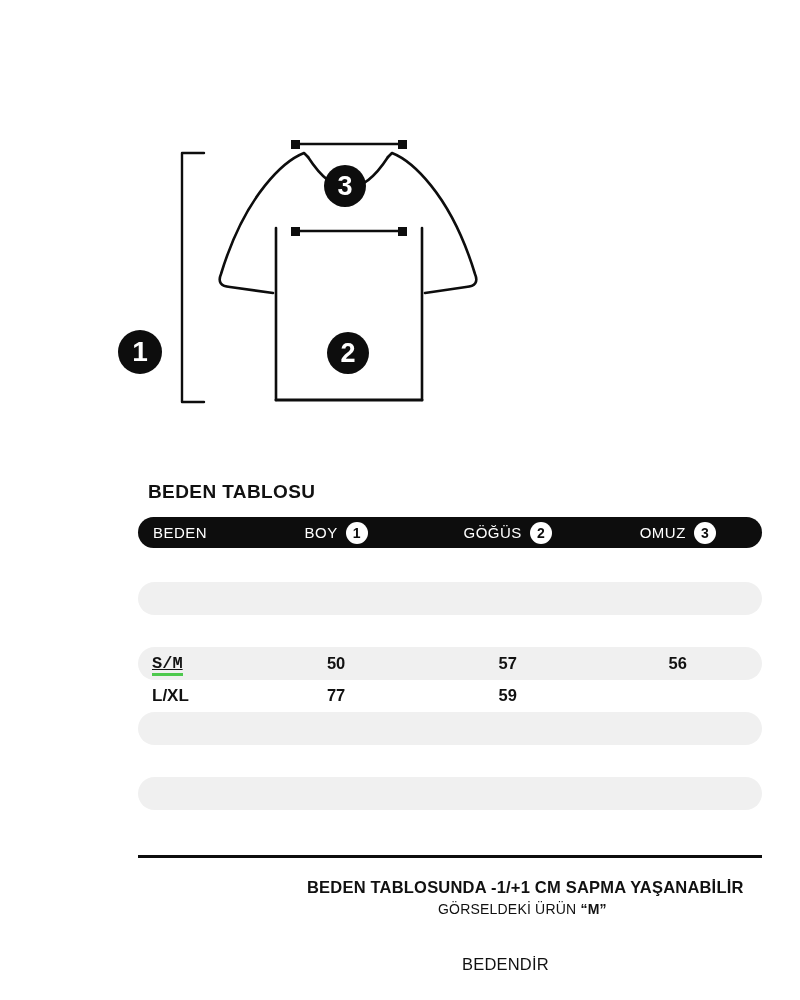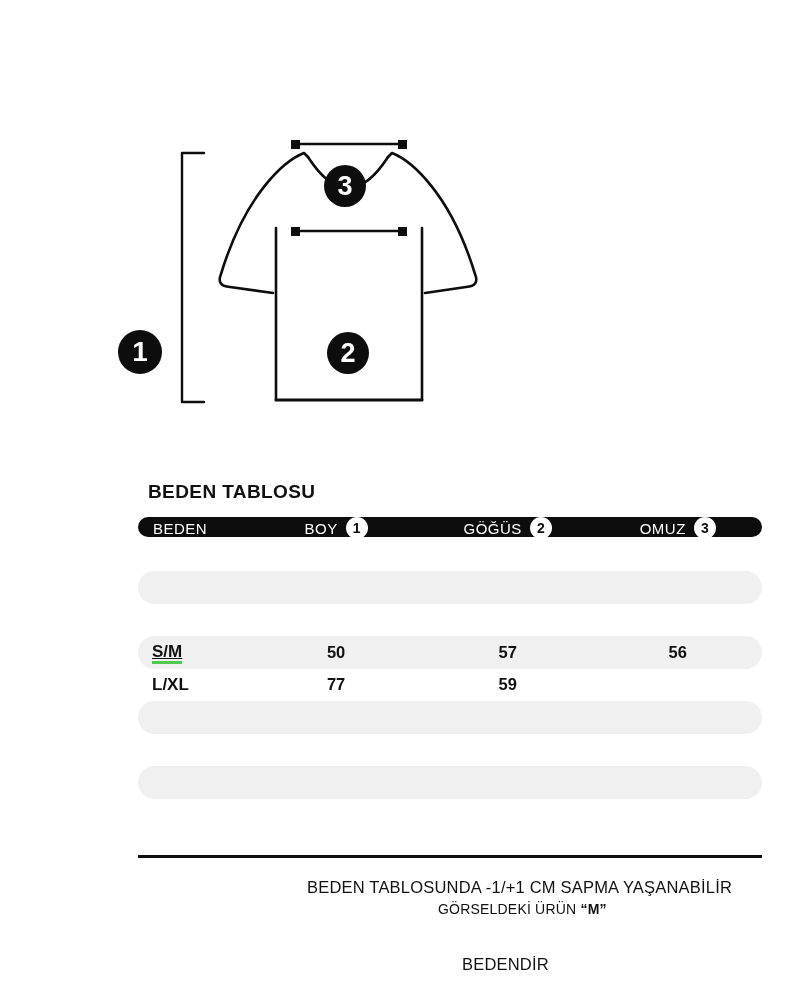--- a/index.html
+++ b/index.html
@@ -22,47 +22,47 @@
   
 
   
   .size-title{
     position:absolute;left:140px;top:481px;font-size:19px;font-weight:bold;
     letter-spacing:.4px;
     margin-left:8px;
   }
   .size-table{position:absolute;left:138px;top:517px;width:624px;}
   .thead{
-    background:#0d0d0d;border-radius:16px;height:20px;color:#fff;
+    background:#0d0d0d;border-radius:16px;height:31px;color:#fff;
     display:grid;grid-template-columns:18% 27.5% 27.5% 27%;align-items:center;
     font-size:15px;letter-spacing:.5px;
   }
   .th{display:flex;align-items:center;justify-content:center;gap:8px;}
   .th.first{justify-content:flex-start;padding-left:15px;}
   .th-badge{
     background:#fff;color:#0d0d0d;border-radius:50%;width:22px;height:22px;
     display:flex;align-items:center;justify-content:center;
     font-size:14px;font-weight:bold;letter-spacing:0;
   }
   .tbody{margin-top:34px;}
   .tr{
     height:32.5px;display:grid;grid-template-columns:18% 27.5% 27.5% 27%;
     align-items:center;font-size:16.5px;font-weight:600;
   }
   .tr.stripe{background:#f0f0f0;border-radius:17px;}
   .td{text-align:center;}
   .td.first{text-align:left;padding-left:14px;font-weight:bold;font-size:17px;}
   .size-underline{
-    text-decoration:underline;border-bottom:3px solid #4ec94e;padding-bottom:0px;
+    text-decoration:underline;border-bottom:3px solid #4ec94e;padding-bottom:0px;font-family:Liberation Mono, monospace;
   }
   .divider{position:absolute;left:138px;top:855px;width:624px;height:3px;background:#0d0d0d;}
 
   
   .footer-line1{
-    position:absolute;left:307px;top:878px;font-size:16.5px;font-weight:400;
+    position:absolute;left:307px;top:878px;font-size:16.5px;font-weight:700;
     letter-spacing:.2px;
   }
   .footer-line2{
     position:absolute;left:438px;top:901px;font-size:14px;font-weight:500;
     letter-spacing:.2px;
   }
   .footer-line3{
     position:absolute;left:462px;top:919px;font-size:16.5px;font-weight:500;
     letter-spacing:.2px;
     margin-top:36px;

